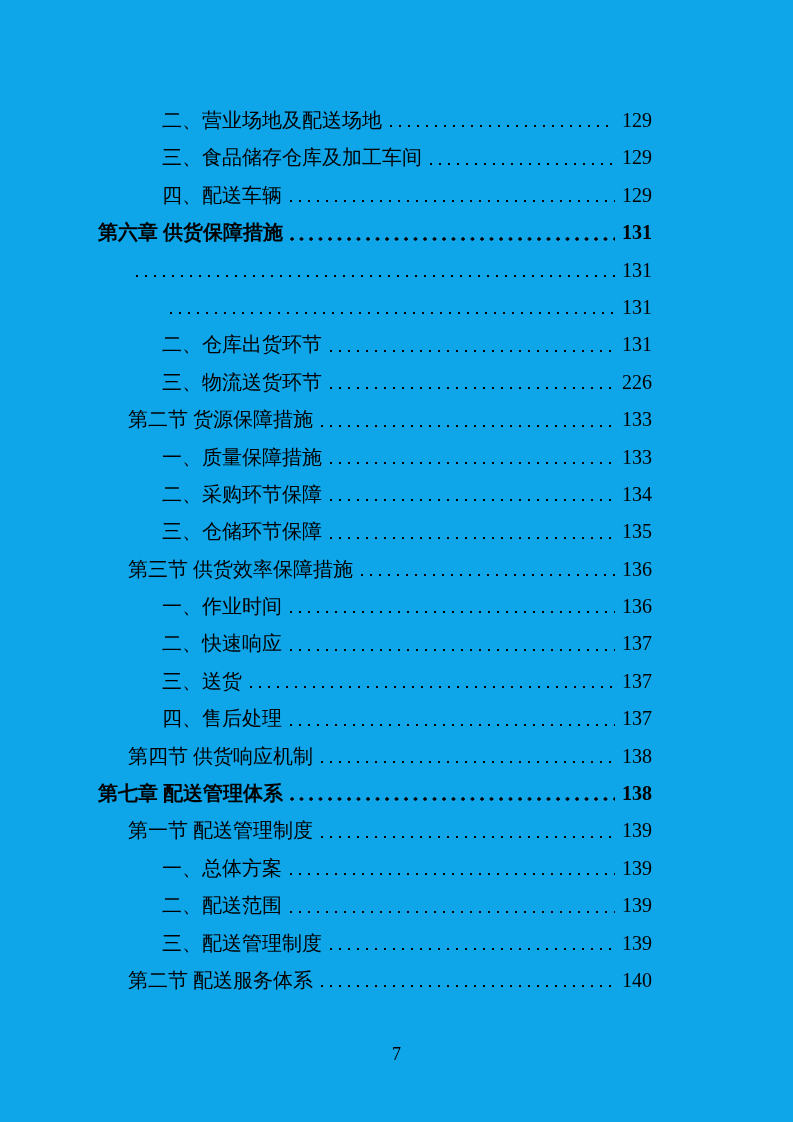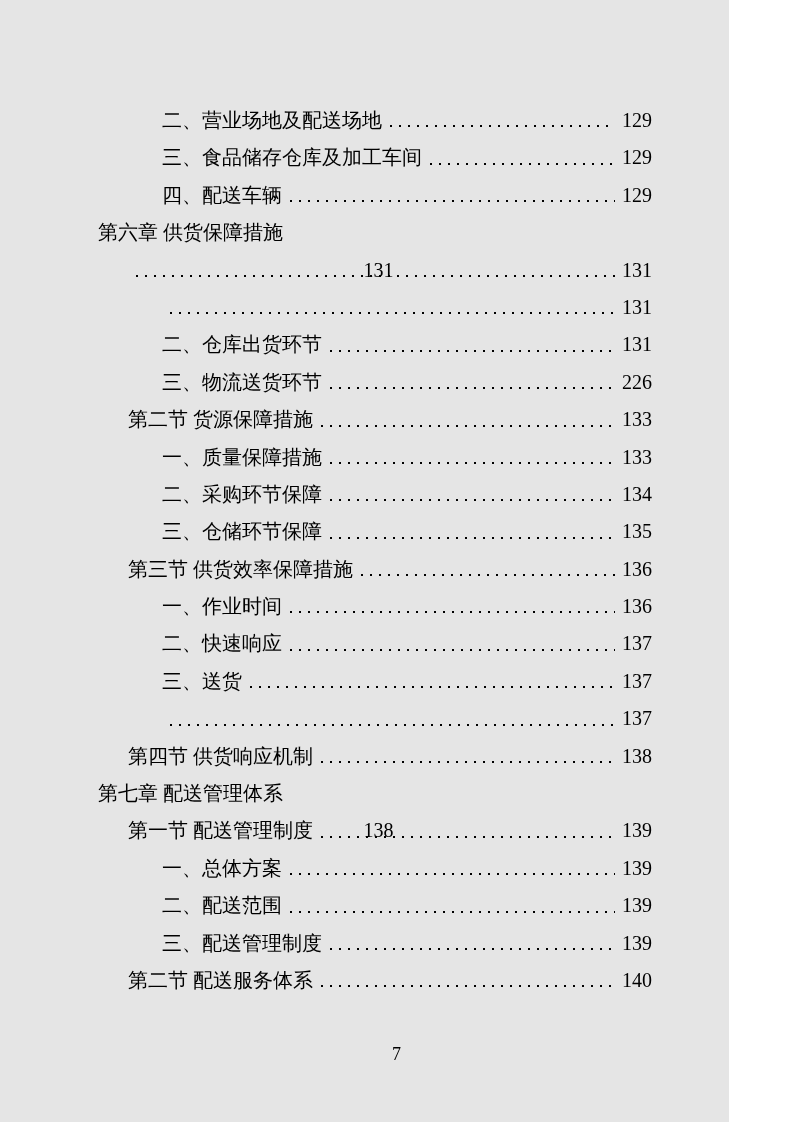--- a/index.html
+++ b/index.html
@@ -2,42 +2,41 @@
 <html><head>
 <meta charset="utf-8">
 <style>
   html, body {
     margin: 0;
     padding: 0;
     background: #ffffff;
   }
   .page {
     position: relative;
-    width: 729px;
+    width: 793px;
     height: 1122px;
-    background: #e5e5e5;
+    background: #0ea5e9;
     color: #000000;
     font-family: "Liberation Serif", "DejaVu Serif", serif;
     overflow: hidden;
   }
   .toc {
     position: absolute;
     left: 98px;
     top: 102px;
     width: 554px;
   }
   .toc-row {
     display: flex;
     height: 37.4px;
     line-height: 37.4px;
     font-size: 20px;
   }
   .toc-row.lv0 {
-    font-weight: normal;
-    flex-direction: column;
+    font-weight: bold;
   }
   .toc-row.lv1 {
     padding-left: 30px;
   }
   .toc-row.lv2 {
     padding-left: 64px;
   }
   .toc-label {
     white-space: nowrap;
   }
@@ -146,20 +145,21 @@
       <span class="toc-label">二、快速响应</span>
       <span class="toc-leader"></span>
       <span class="toc-page">137</span>
     </div>
     <div class="toc-row lv2">
       <span class="toc-label">三、送货</span>
       <span class="toc-leader"></span>
       <span class="toc-page">137</span>
     </div>
     <div class="toc-row lv2">
+      <span class="toc-label">四、售后处理</span>
       <span class="toc-leader"></span>
       <span class="toc-page">137</span>
     </div>
     <div class="toc-row lv1">
       <span class="toc-label">第四节 供货响应机制</span>
       <span class="toc-leader"></span>
       <span class="toc-page">138</span>
     </div>
     <div class="toc-row lv0">
       <span class="toc-label">第七章 配送管理体系</span>

